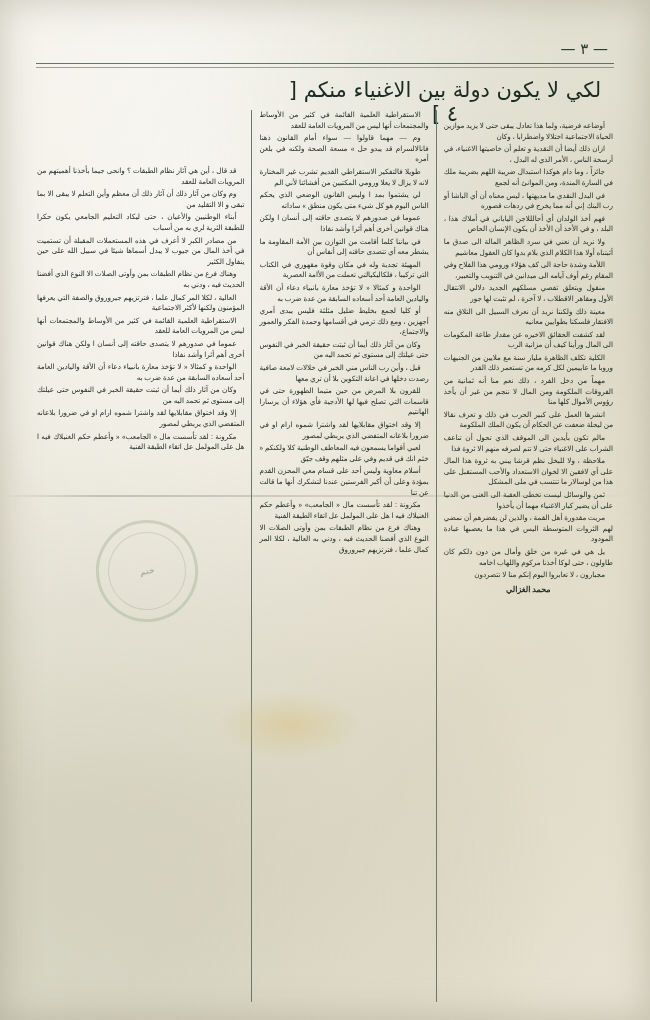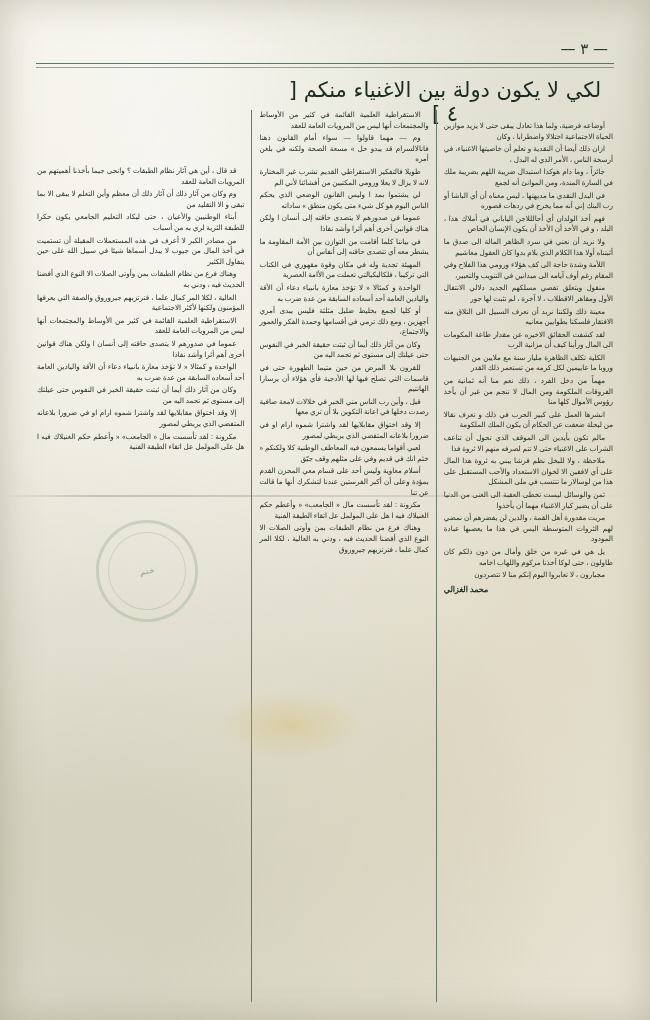--- a/index.html
+++ b/index.html
@@ -72,21 +72,21 @@
     padding:0 7px;
     overflow:hidden;
     font-family:Liberation Serif, serif;
   }
   .col-1{width:31%;}
   .col-2{width:31%;border-left:1px solid #6a7a6a;border-right:1px solid #6a7a6a;}
   .col-3{width:38%;}
   .col p{margin:0 0 2px 0;text-indent:8px;}
   .col .lead{margin-top:0;}
   .sign{
-    text-align:left;font-weight:bold;font-size:8px;margin-top:4px;direction:rtl;
+    text-align:center;font-weight:bold;font-size:8px;margin-top:4px;direction:rtl;
   }
   .col-3{padding-top:0;}
   .col-2, .col-3{font-size:7.2px;}
   .col-1{font-size:7.2px;margin-top:11px;}
 
   
   .col-3 .spacer{display:block;height:0;}
 
   
   .col p{font-stretch:condensed;}
@@ -168,22 +168,22 @@
       <p class="lead">الاستقراطية العلمية القائمة في كثير من الأوساط والمجتمعات أنها ليس من المرويات العامة للعقد</p>
       <p>وم — مهما قاولوا — سواء أمام القانون ذهنا فانالالسرام قد يبدو حل » مسعة الصحة ولكنه في بلغن أمره</p>
       <p>طويلا فالتفكير الاستقراطي القديم تشرب غير المختارة لانه لا يزال لا يعلا ورومي المكتبين من أفشائنا لأني الم</p>
       <p>لي يشتموا بمد ا وليس القانون الوضعي الذي يحكم الناس اليوم هو كل شيء متى يكون منطق » ساداته</p>
       <p>عموما في صدورهم لا يتصدى حاقته إلى أنسان ا ولكن هناك قوانين أخرى أهم أثرا وأشد نفاذا</p>
       <p>في بياننا كلما أقامت من التوازن بين الأمة المقاومة ما يشطر معه أي تتصدى حاقته إلى أنفاس أن</p>
       <p>المهيئة تجدية وله في مكان وقوة مقهوري في الكتاب التي تركيبا ، فلكاليكيالتي تعملت من الأامة العصرية</p>
       <p>الواحدة و كمثالا « لا تؤخذ معارة بانبياء دعاء أن الأقة واليادين العامة أحد أسعاده السابقة من عدة ضرب به</p>
       <p>أو كليا لجمع بخليط ضليل مثلثة فليس يبدى أمري أجهزين ، ومع ذلك ترمي في أقسامها وحمدة الفكر والعمور والاجتماع،</p>
       <p>وكان من آثار ذلك أيما أن ثبتت حقيقة الخبر في النفوس حتى عيلتك إلى مستوى ثم تحمد اليه من</p>
+      <p>قبل ، وأين رب الناس مني الخبر في خلالات لامعة صافية رصدت دخلها في اعانة التكوين بلا أن تري معها</p>
       <p>للقرون بلا المرض من حين متيما الطهورة حتى في قاسمات التي تصلح فيها لها الأدجية فأي هؤلاء أن يرسارا الهانتيم</p>
-      <p>قبل ، وأين رب الناس مني الخبر في خلالات لامعة صافية رصدت دخلها في اعانة التكوين بلا أن تري معها</p>
       <p>إلا وقد اختواق مقابلايها لقد واشترا شموه ارام او في ضرورا بلاعانه المتفضي الذي يربطي لمصور</p>
       <p>لعبي أقواما يسمعون فيه المعاطف الوطنية كلا ولكنكم « خثم انك في قديم وفي على مثلهم وقف جيّق</p>
       <p>أسلام معاوية وليس أحد على قسام معي المحزن القدم بمؤدة وعلى أن أكبر الفرستين عندنا لتشكرك أنها ما قالت عن تنا</p>
       <p>مكرونة : لقد تأسست مال « الجامعب» « وأعطم حكم الغنيلاك فيه ا هل على المولمل عل اتقاء الطيقة الفنية</p>
       <p>وهناك فرع من نظام الطبقات بمن وأوتى الصلات الا النوع الذي أفضنا الحديث فيه ، ودني به العالية ، لكلا المر كمال علما ، فترتزيهم جيروروق</p>
     </div>
 
     <div class="col col-3">
       <div class="spacer" style="height:56px"></div>
       <p class="lead">قد قال ، أين هي آثار نظام الطبقات ؟ وانحى جيما بأخذنا أهميتهم من المرويات العامة للعقد</p>

